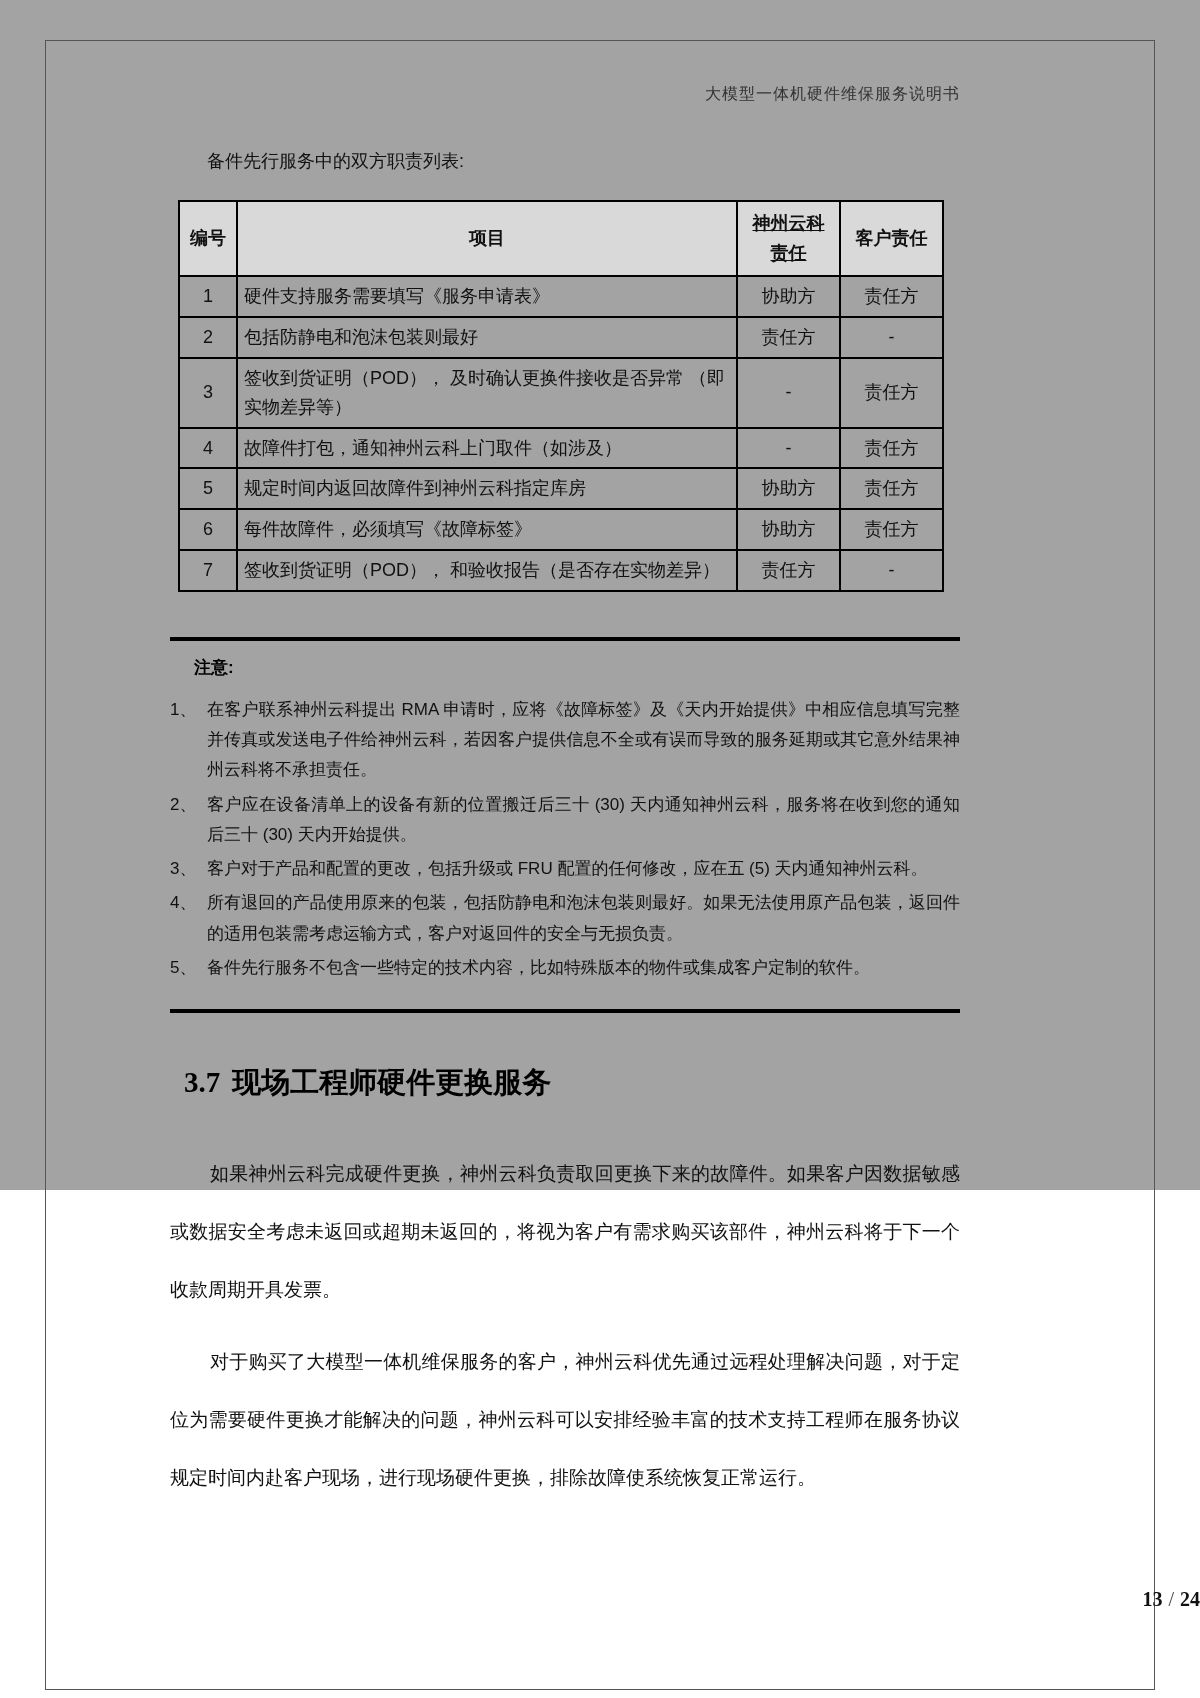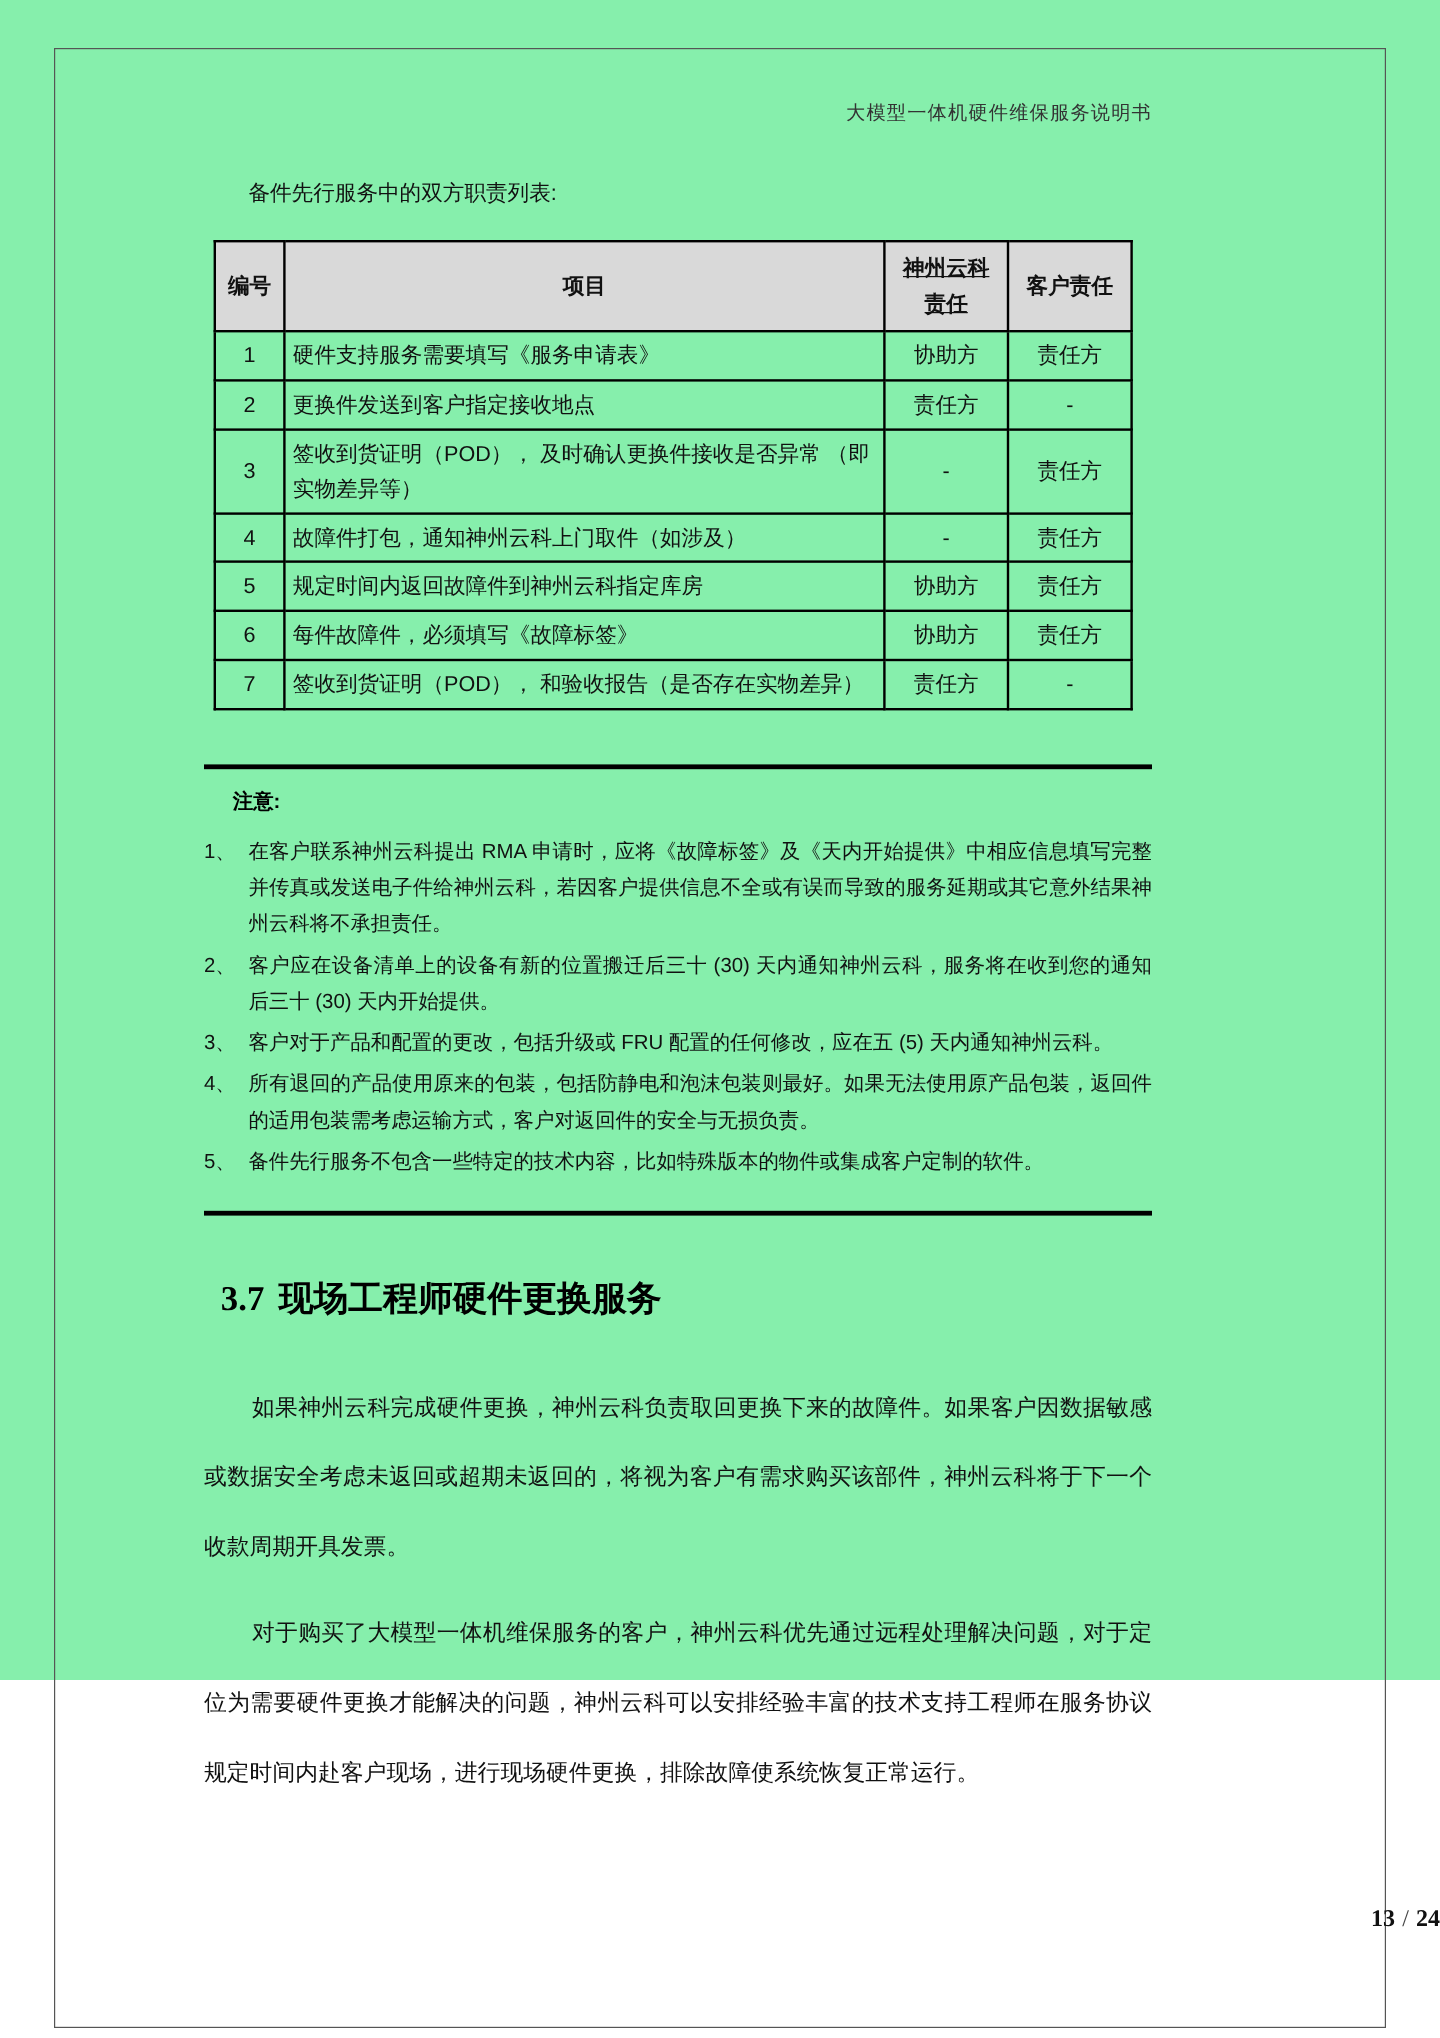--- a/index.html
+++ b/index.html
@@ -1,17 +1,17 @@
 <!DOCTYPE html>
 <html><head>
 <meta charset="utf-8">
 <style>
   * { margin:0; padding:0; box-sizing:border-box; }
   html,body { width:1200px; height:1698px; background:#ffffff; font-family:"Liberation Sans","DejaVu Sans",sans-serif; color:#1a1a1a; overflow:hidden; }
-  .page { position:relative; width:1200px; height:1400px; background:#86efac; }
+  .page { position:relative; width:1200px; height:1190px; background:#a3a3a3; }
   .page-frame { position:absolute; left:45px; top:40px; width:1110px; height:1650px; border:1px solid #555; }
   .content { position:absolute; left:170px; top:40px; width:790px; }
 
   .doc-title { margin-top:44px; text-align:right; font-family:"Liberation Serif","DejaVu Serif",serif; font-size:16px; color:#333; letter-spacing:1px; }
 
   .intro { margin-top:44px; font-size:18px; text-indent:37px; color:#111; }
 
   table.resp { margin-top:27px; margin-left:8px; width:764px; border-collapse:collapse; table-layout:fixed; }
   table.resp th, table.resp td { border:2px solid #000; font-size:18px; color:#111; }
   table.resp th { font-weight:bold; text-align:center; padding:7px 4px; line-height:1.65; white-space:pre-line; }
@@ -66,21 +66,21 @@
       </thead>
       <tbody>
           <tr>
             <td class="c-no">1</td>
             <td class="c-item">硬件支持服务需要填写《服务申请表》</td>
             <td class="c-dck">协助方</td>
             <td class="c-cust">责任方</td>
           </tr>
           <tr>
             <td class="c-no">2</td>
-            <td class="c-item">更换件发送到客户指定接收地点</td>
+            <td class="c-item">包括防静电和泡沫包装则最好</td>
             <td class="c-dck">责任方</td>
             <td class="c-cust">-</td>
           </tr>
           <tr>
             <td class="c-no">3</td>
             <td class="c-item">签收到货证明（POD）， 及时确认更换件接收是否异常 （即实物差异等）</td>
             <td class="c-dck">-</td>
             <td class="c-cust">责任方</td>
           </tr>
           <tr>

